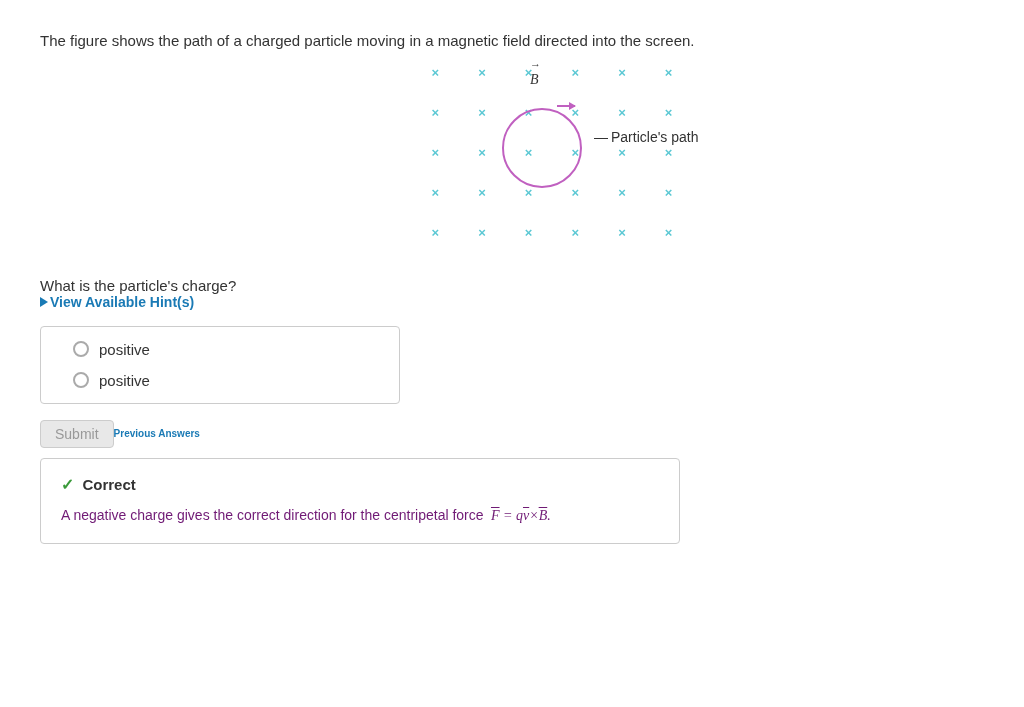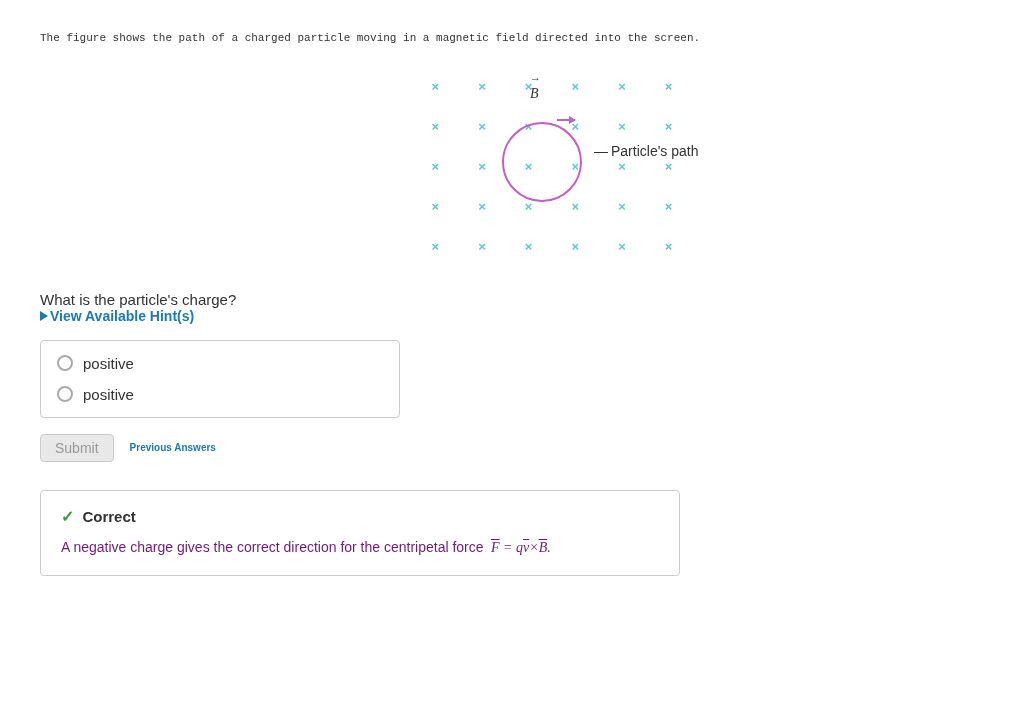--- a/index.html
+++ b/index.html
@@ -4,24 +4,22 @@
   <style>
     * { box-sizing: border-box; margin: 0; padding: 0; }
     body {
       font-family: Arial, sans-serif;
       background: #fff;
       color: #333;
       font-size: 15px;
       padding: 30px 40px;
     }
     .question-text {
-      margin-bottom: 20px;
-      font-size: 11px;
+      font-size: 15px;
       line-height: 1.5;
-      font-family: Liberation Mono, monospace;
     }
     .figure-container {
       display: flex;
       justify-content: center;
       margin-bottom: 24px;
       margin-left: 80px;
     }
     .field-grid {
       position: relative;
       width: 280px;
@@ -107,21 +105,21 @@
       display: inline-block;
       width: 0;
       height: 0;
       border-top: 5px solid transparent;
       border-bottom: 5px solid transparent;
       border-left: 8px solid #1a7ab5;
     }
     .options-box {
       border: 1px solid #ccc;
       border-radius: 4px;
-      padding: 14px 16px;
+      padding: 14px 32px;
       width: 360px;
       margin-bottom: 16px;
     }
     .option-row {
       display: flex;
       align-items: center;
       gap: 10px;
       margin-bottom: 14px;
       font-size: 15px;
     }
@@ -143,22 +141,22 @@
     }
     .radio-inner {
       width: 8px;
       height: 8px;
       border-radius: 50%;
       background: #888;
     }
     .submit-row {
       display: flex;
       align-items: center;
-      gap: 16px;
-      margin-bottom: 28px;
+      gap: 0;
+      margin-bottom: 10px;
     }
     .submit-btn {
       background: #e8e8e8;
       border: 1px solid #ccc;
       border-radius: 4px;
       padding: 5px 14px;
       font-size: 14px;
       color: #999;
       cursor: not-allowed;
     }

